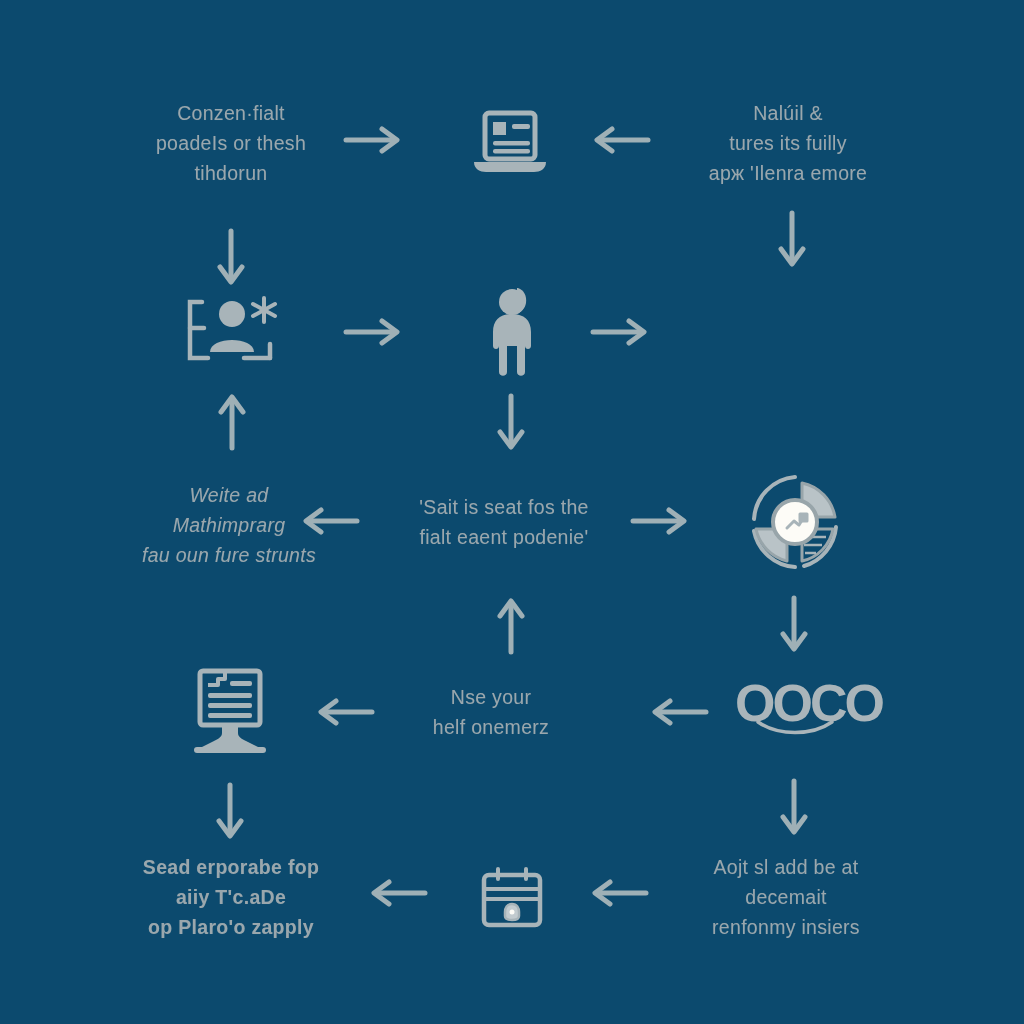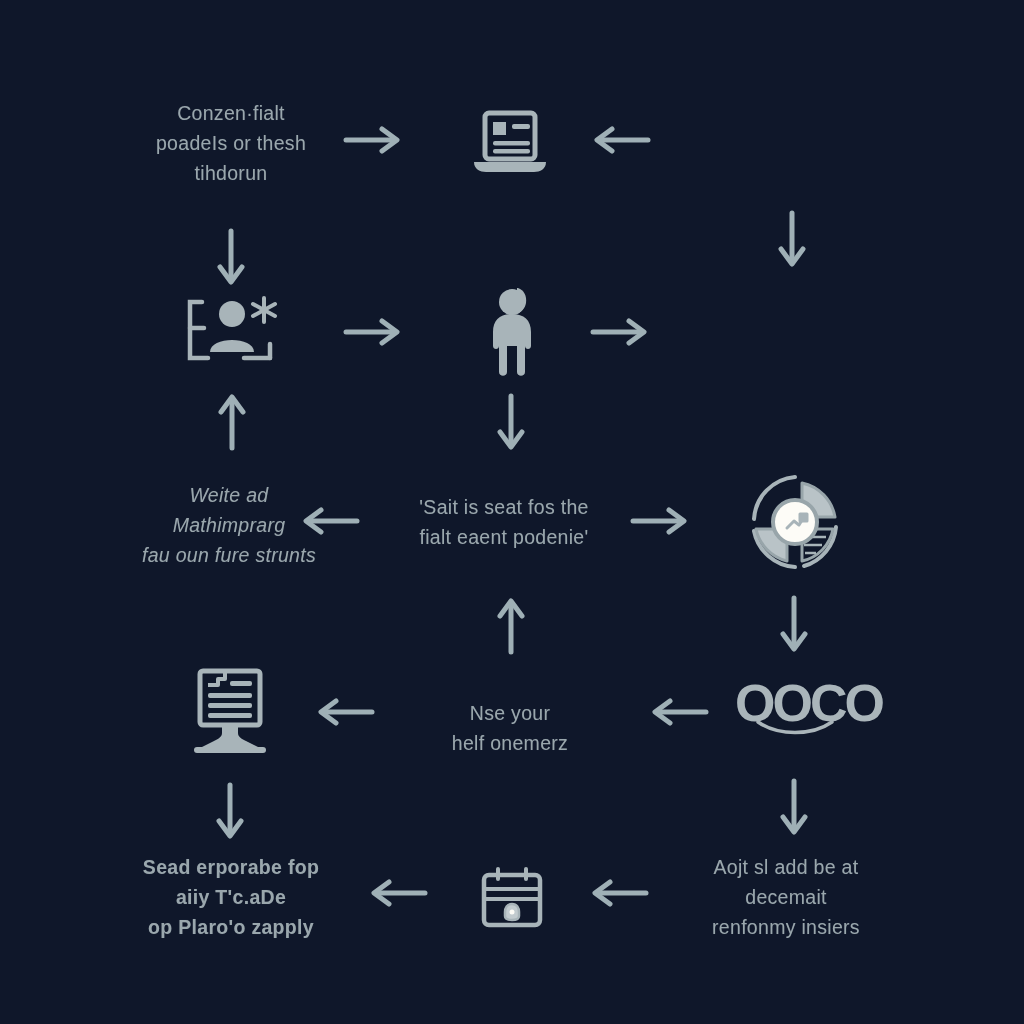--- a/index.html
+++ b/index.html
@@ -11,21 +11,21 @@
     height: 1024px;
     background: #fdfcf7;
     font-family: "Liberation Sans", sans-serif;
     overflow: hidden;
   }
 
   #canvas {
     position: relative;
     width: 1024px;
     height: 1024px;
-    background: #0f172a;
+    background: #0c4a6e;
   }
 
   
   .node-text {
     position: absolute;
     text-align: center;
     color: #9aa7ad;
     font-size: 19.5px;
     line-height: 30px;
     letter-spacing: 0.3px;
@@ -99,20 +99,23 @@
 
   <div class="arrow" style="left:621px; top:140px;">
     <svg width="62" height="30" viewBox="0 0 62 30">
       <g stroke="#9fb0b6" stroke-width="5" fill="none" stroke-linecap="round" stroke-linejoin="round">
         <line x1="58" y1="15" x2="10" y2="15"></line>
         <polyline points="22,4 7,15 22,26"></polyline>
       </g>
     </svg>
   </div>
 
+  <div class="node-text" style="left:788px; top:143px; width:270px;">Nalúil &amp;
+tures its fuilly
+apж 'Ilenra emore</div>
 
   <div class="arrow" style="left:231px; top:258px;">
     <svg width="30" height="62" viewBox="0 0 30 62">
       <g stroke="#9fb0b6" stroke-width="5" fill="none" stroke-linecap="round" stroke-linejoin="round">
         <line x1="15" y1="4" x2="15" y2="52"></line>
         <polyline points="4,40 15,55 26,40"></polyline>
       </g>
     </svg>
   </div>
 
@@ -271,21 +274,21 @@
 
   <div class="arrow" style="left:345px; top:712px;">
     <svg width="62" height="30" viewBox="0 0 62 30">
       <g stroke="#9fb0b6" stroke-width="5" fill="none" stroke-linecap="round" stroke-linejoin="round">
         <line x1="58" y1="15" x2="10" y2="15"></line>
         <polyline points="22,4 7,15 22,26"></polyline>
       </g>
     </svg>
   </div>
 
-  <div class="node-text" style="left:510px; top:712px; width:240px;margin-top:16px;">Nse your
+  <div class="node-text" style="left:491px; top:712px; width:240px;">Nse your
 helf onemerz</div>
 
   <div class="arrow" style="left:679px; top:712px;">
     <svg width="62" height="30" viewBox="0 0 62 30">
       <g stroke="#9fb0b6" stroke-width="5" fill="none" stroke-linecap="round" stroke-linejoin="round">
         <line x1="58" y1="15" x2="10" y2="15"></line>
         <polyline points="22,4 7,15 22,26"></polyline>
       </g>
     </svg>
   </div>

